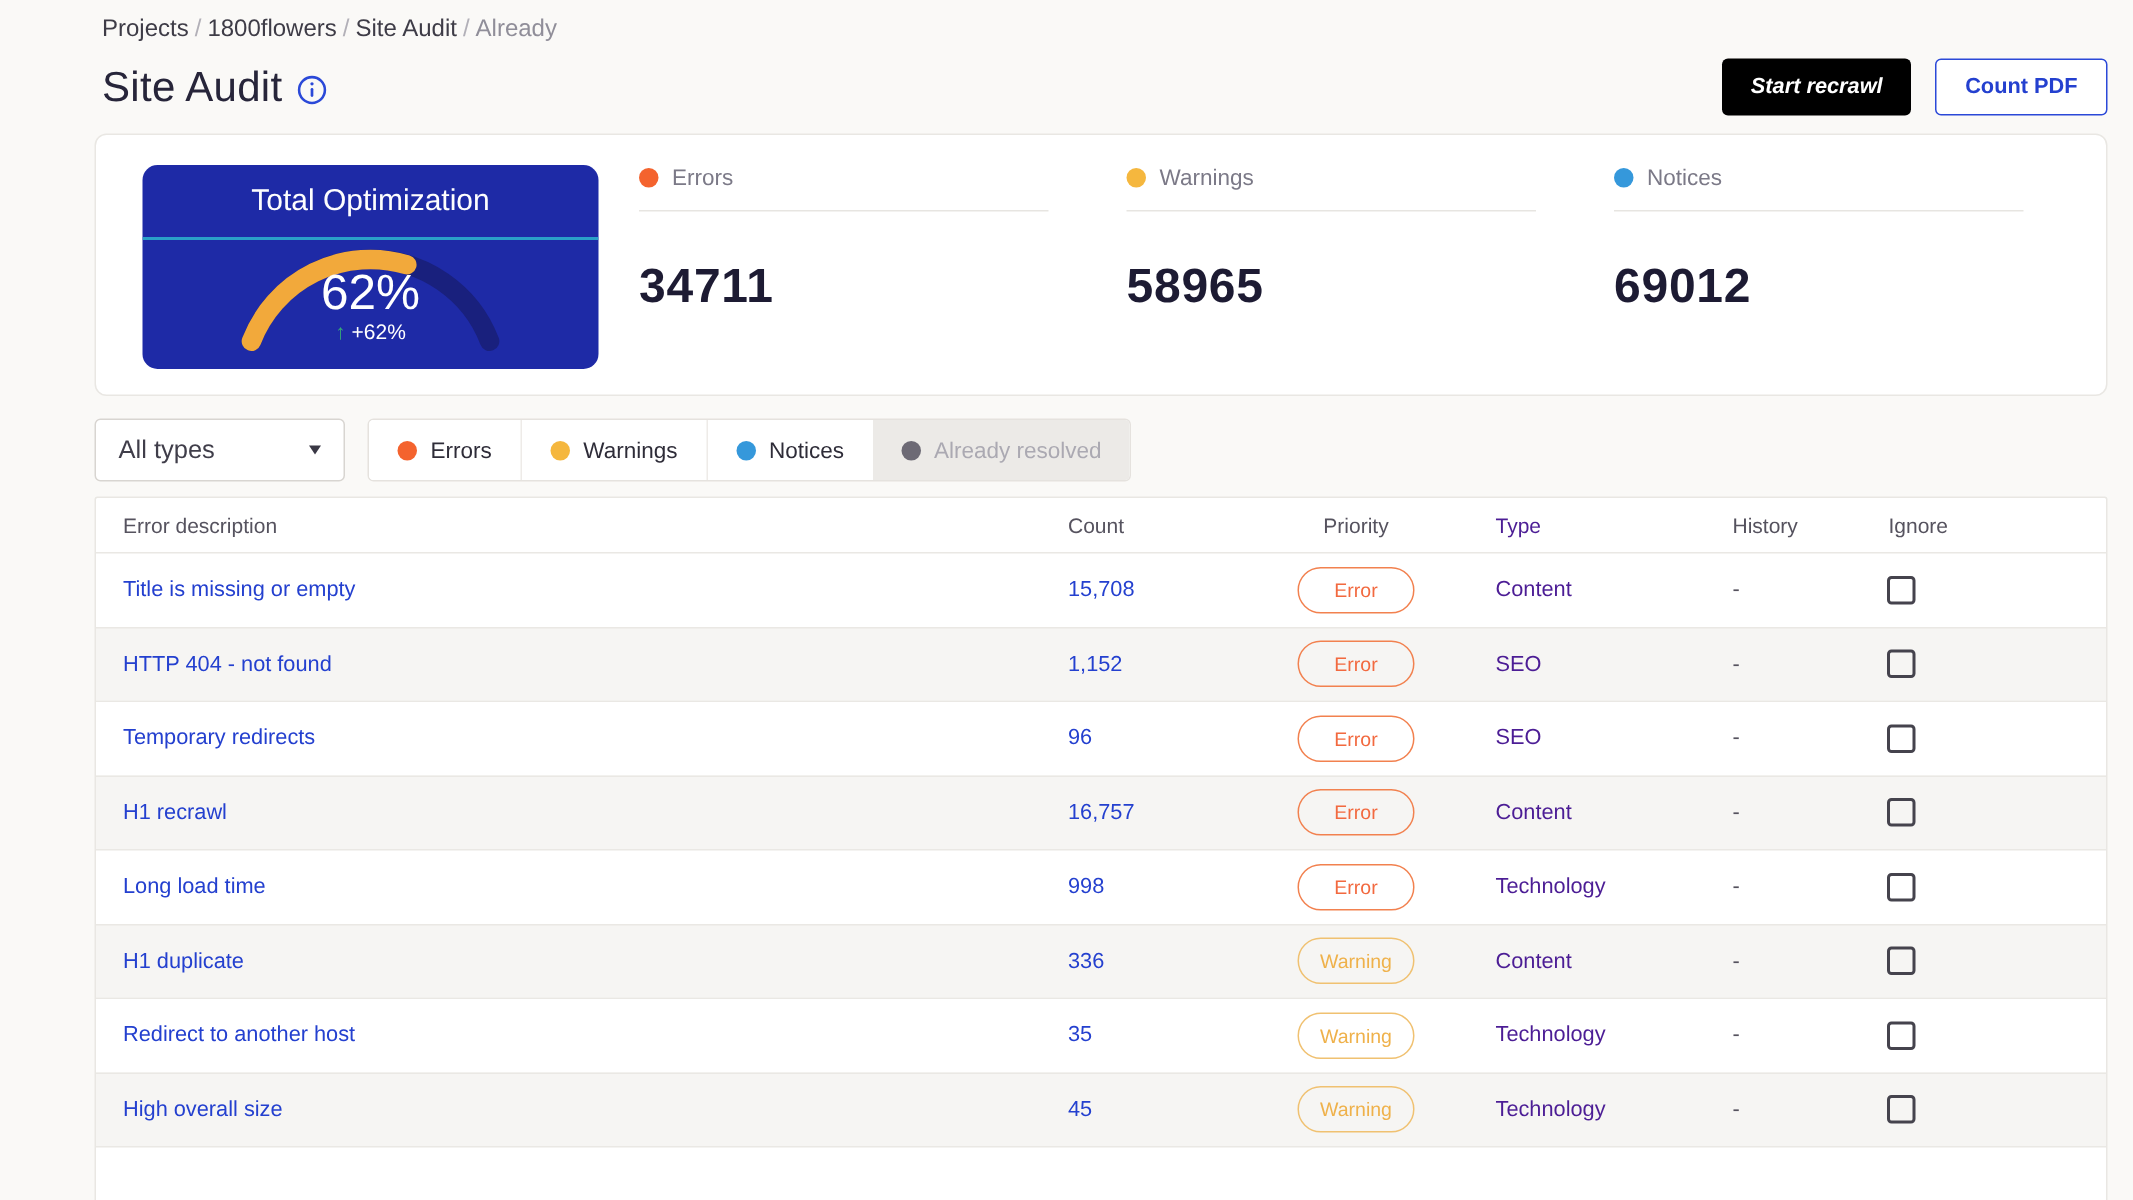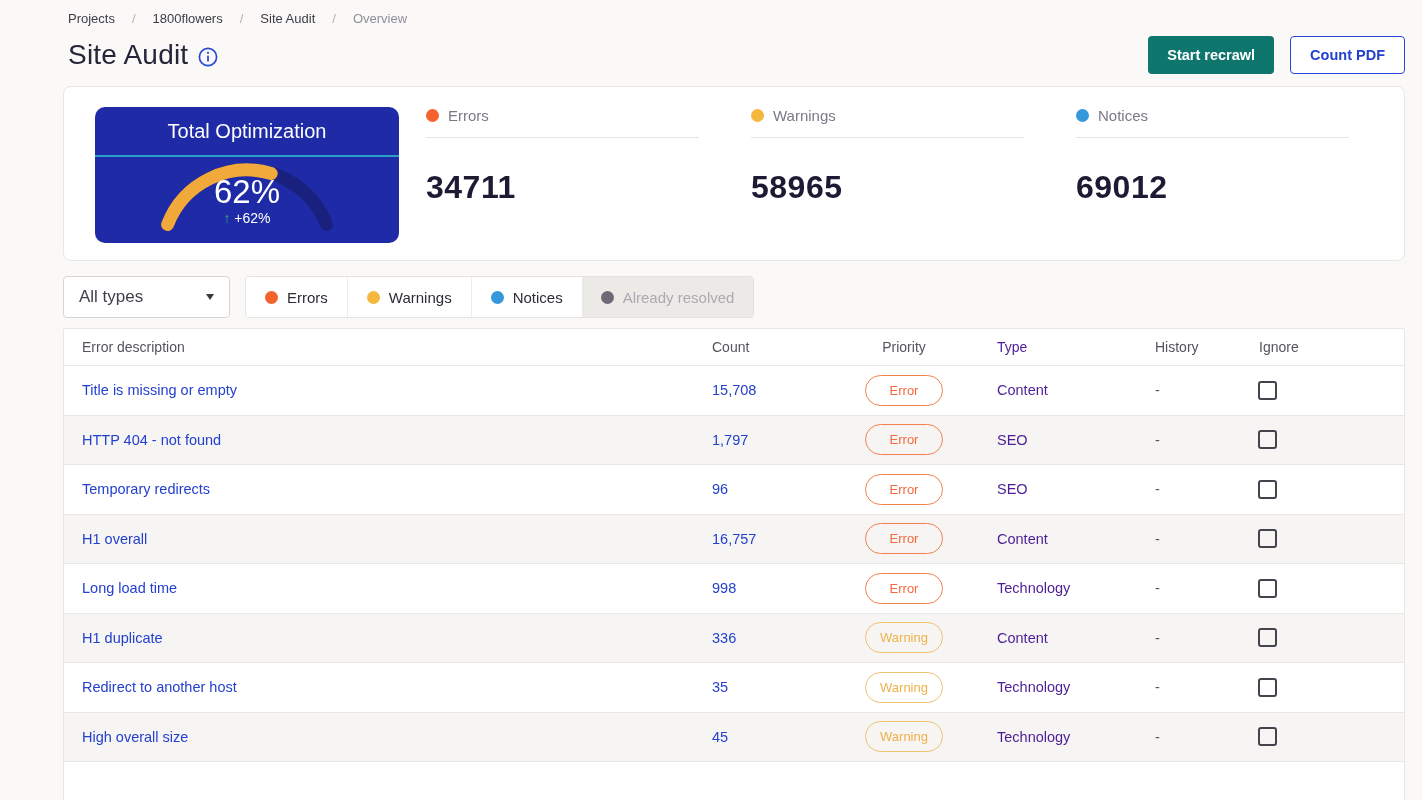--- a/index.html
+++ b/index.html
@@ -5,35 +5,35 @@
   * { margin:0; padding:0; box-sizing:border-box; }
   html,body { width:1422px; height:800px; overflow:hidden; }
   body {
     font-family:"Liberation Sans", sans-serif;
     background:#faf9f7;
     color:#2e2c38;
   }
   .content { margin:0 17px 0 63px; width:1342px; }
 
   
-  .breadcrumb { padding:11px 0 0 5px; font-size:13px; display:flex; gap:17px; align-items:center; }
+  .breadcrumb { padding:11px 0 0 5px; font-size:16px; display:flex; gap:4px; align-items:center; }
   .breadcrumb a { color:#3e3c47; text-decoration:none; }
   .breadcrumb .sep { color:#b2b0b8; }
   .breadcrumb .current { color:#908e99; }
 
   
   .title-row { display:flex; justify-content:space-between; align-items:center; margin-top:10px; padding-left:5px; }
   .title-wrap { display:flex; align-items:center; gap:10px; }
   h1 { font-size:28px; font-weight:400; color:#27253a; letter-spacing:.2px; }
   .info-icon { display:inline-flex; margin-top:3px; }
   .btns { display:flex; gap:16px; }
   .btn { height:38px; border-radius:4px; font-size:14.5px; font-weight:bold; padding:0 19px;
          display:inline-flex; align-items:center; cursor:pointer; border:none;
          font-family:"Liberation Sans", sans-serif; }
-  .btn-primary { background:#0f766e; color:#ffffff; }
+  .btn-primary { background:#000000; color:#ffffff;font-style:italic; }
   .btn-outline { background:#ffffff; color:#2440cf; border:1px solid #2b49d8; }
 
   
   .sub-row { display:flex; justify-content:space-between; align-items:center; margin-top:15px; padding-left:5px; }
   .site-links { display:flex; align-items:center; gap:9px; font-size:15.5px; }
   .site-links a { color:#2138c9; text-decoration:none; font-weight:bold; }
   .site-links .divider { color:#c6c4cb; font-weight:normal; }
   .last-crawl { font-size:14px; color:#716e7c; }
   .last-crawl b { color:#3a3845; }
 
@@ -99,21 +99,21 @@
 
 <div class="content">
 
   <div class="breadcrumb">
     <a href="#">Projects</a>
     <span class="sep">/</span>
     <a href="#">1800flowers</a>
     <span class="sep">/</span>
     <a href="#">Site Audit</a>
     <span class="sep">/</span>
-    <span class="current">Overview</span>
+    <span class="current">Already</span>
   </div>
 
   <div class="title-row">
     <div class="title-wrap">
       <h1>Site Audit</h1>
       <span class="info-icon">
         <svg width="20" height="20" viewBox="0 0 20 20">
           <circle cx="10" cy="10" r="8.6" fill="none" stroke="#2b49d8" stroke-width="1.7"></circle>
           <rect x="9.1" y="8.6" width="1.8" height="6" rx="0.9" fill="#2b49d8"></rect>
           <circle cx="10" cy="5.9" r="1.1" fill="#2b49d8"></circle>
@@ -218,21 +218,21 @@
           </div>
     <div class="cell c-type">Content</div>
     <div class="cell c-history">-</div>
     <div class="cell c-ignore">
             <span class="checkbox"></span>
           </div>
   </div>
 
   <div class="trow">
     <div class="cell c-desc"><a href="#">HTTP 404 - not found</a></div>
-    <div class="cell c-count"><a href="#">1,797</a></div>
+    <div class="cell c-count"><a href="#">1,152</a></div>
     <div class="cell c-priority">
             <span class="pill pill-error">Error</span>
           </div>
     <div class="cell c-type">SEO</div>
     <div class="cell c-history">-</div>
     <div class="cell c-ignore">
             <span class="checkbox"></span>
           </div>
   </div>
 
@@ -243,21 +243,21 @@
             <span class="pill pill-error">Error</span>
           </div>
     <div class="cell c-type">SEO</div>
     <div class="cell c-history">-</div>
     <div class="cell c-ignore">
             <span class="checkbox"></span>
           </div>
   </div>
 
   <div class="trow">
-    <div class="cell c-desc"><a href="#">H1 overall</a></div>
+    <div class="cell c-desc"><a href="#">H1 recrawl</a></div>
     <div class="cell c-count"><a href="#">16,757</a></div>
     <div class="cell c-priority">
             <span class="pill pill-error">Error</span>
           </div>
     <div class="cell c-type">Content</div>
     <div class="cell c-history">-</div>
     <div class="cell c-ignore">
             <span class="checkbox"></span>
           </div>
   </div>

